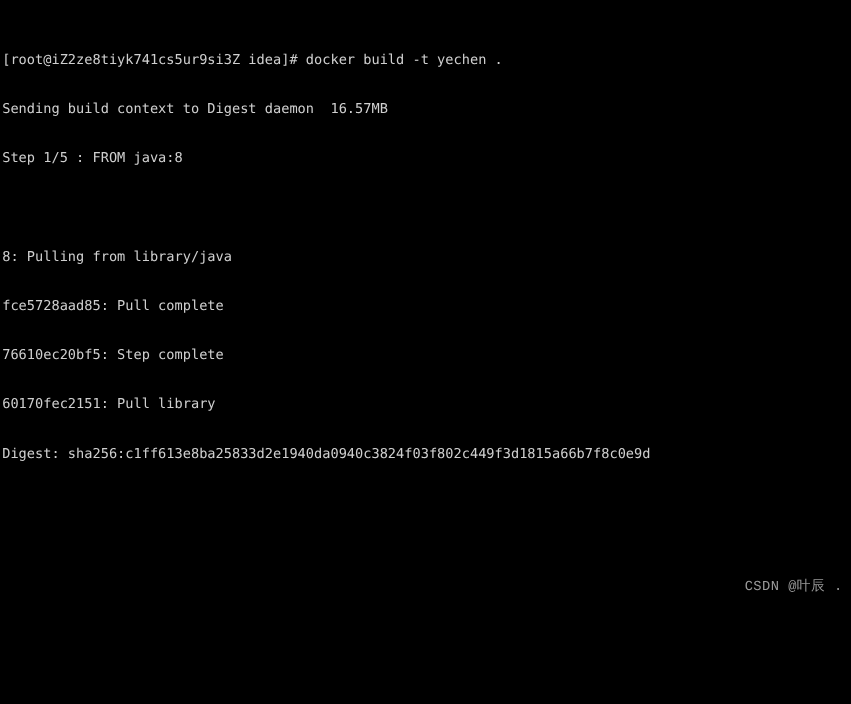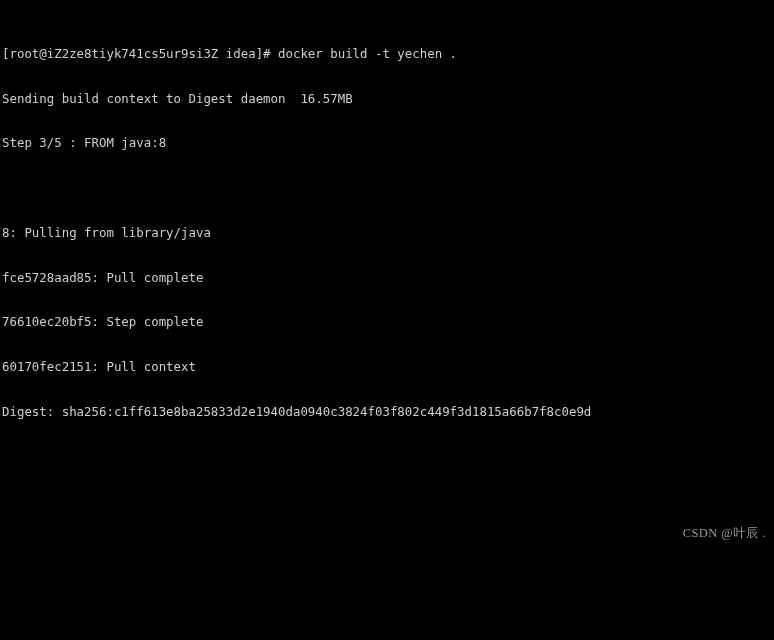--- a/index.html
+++ b/index.html
@@ -34,39 +34,39 @@
     color: #cfcfcf;
   }
   .line.blank {
     color: transparent;
   }
   #watermark {
     position: absolute;
     right: 8px;
     bottom: 12px;
     color: #9a9a9a;
-    font-family: Liberation Serif, serif;
+    font-family: Liberation Mono, monospace;
     font-size: 12.5px;
     letter-spacing: 0.4px;
     white-space: pre;
   }
 </style>
 </head>
 <body>
 
 <div id="terminal">
 
   <div class="line">[root@iZ2ze8tiyk741cs5ur9si3Z idea]# docker build -t yechen .</div>
   <div class="line">Sending build context to Digest daemon  16.57MB</div>
-  <div class="line">Step 3/5 : FROM java:8</div>
+  <div class="line">Step 1/5 : FROM java:8</div>
   <div class="line blank"></div>
   <div class="line">8: Pulling from library/java</div>
   <div class="line">fce5728aad85: Pull complete</div>
   <div class="line">76610ec20bf5: Step complete</div>
-  <div class="line">60170fec2151: Pull context</div>
+  <div class="line">60170fec2151: Pull library</div>
   <div class="line">Digest: sha256:c1ff613e8ba25833d2e1940da0940c3824f03f802c449f3d1815a66b7f8c0e9d</div>
   
   
   
   
   
   
   
   
   

